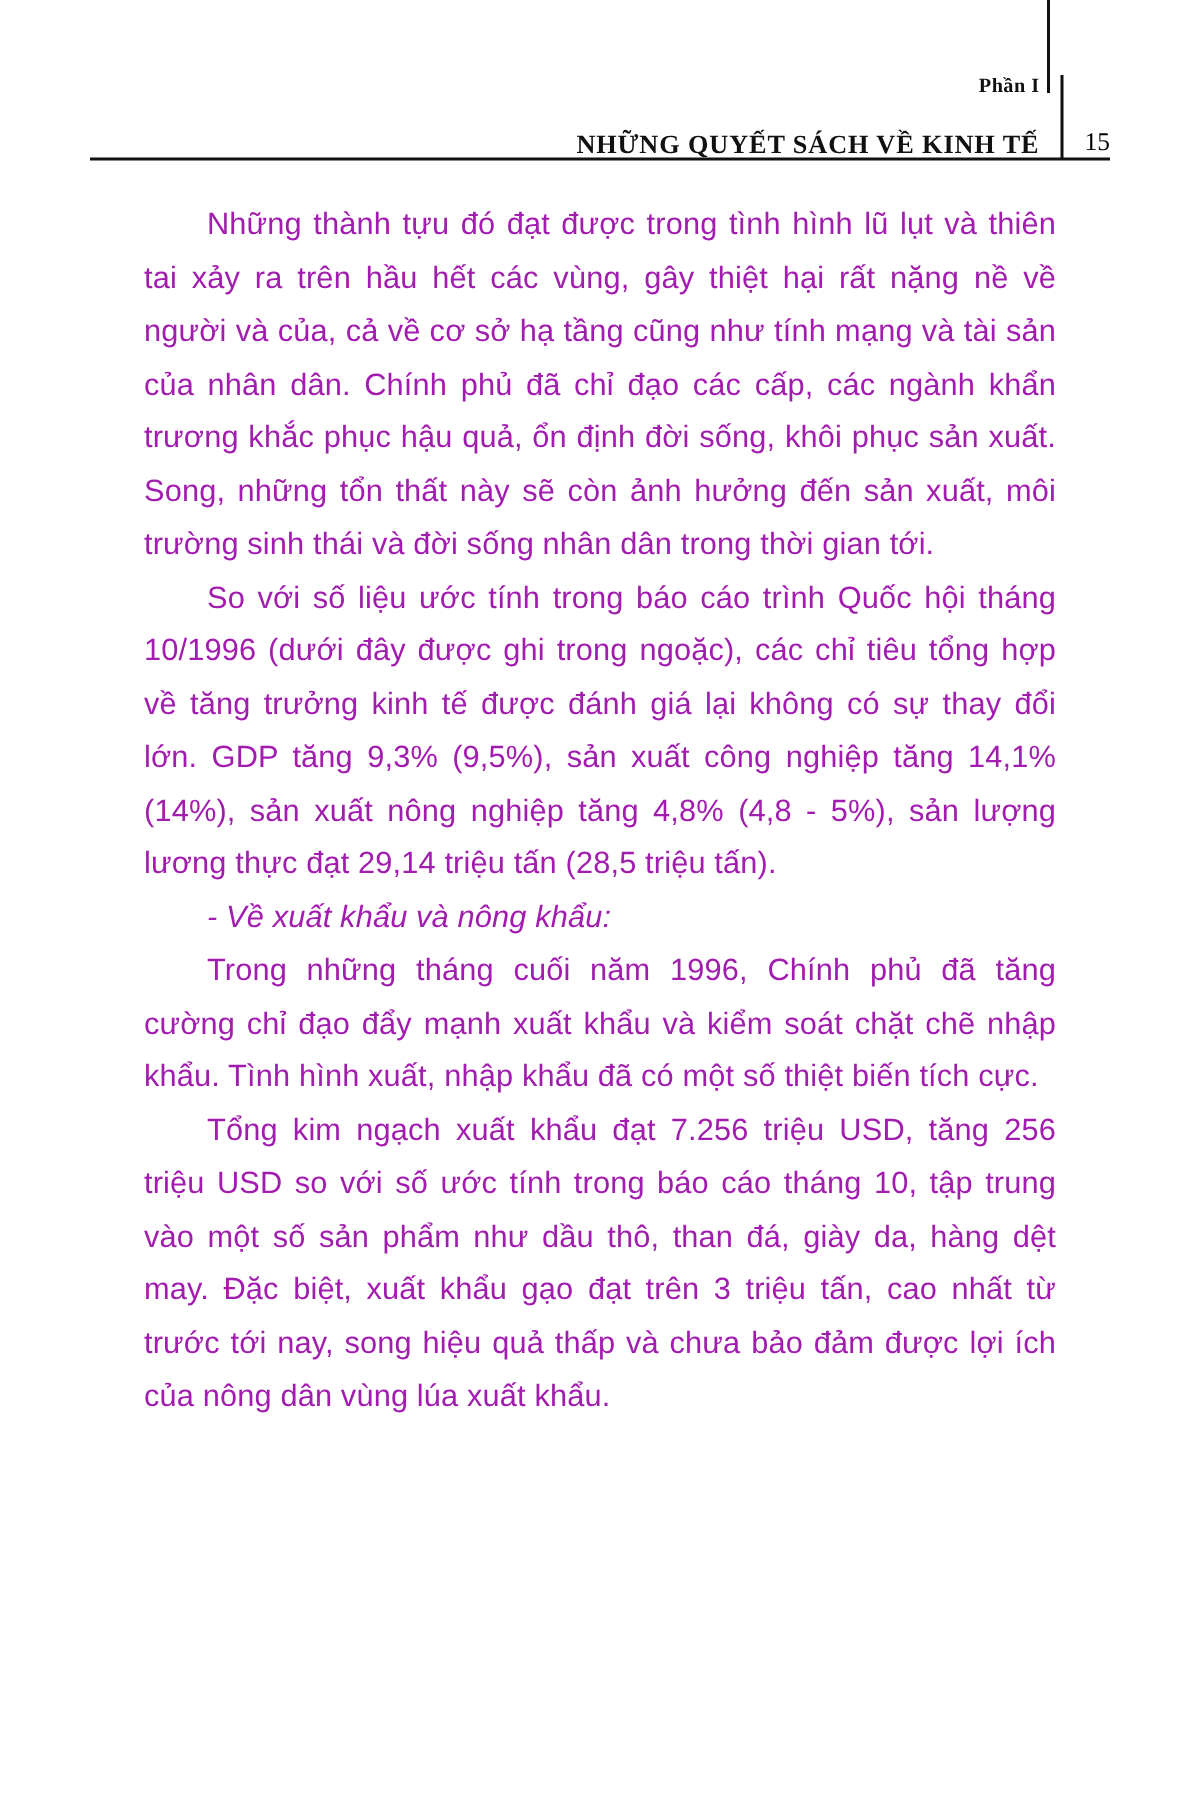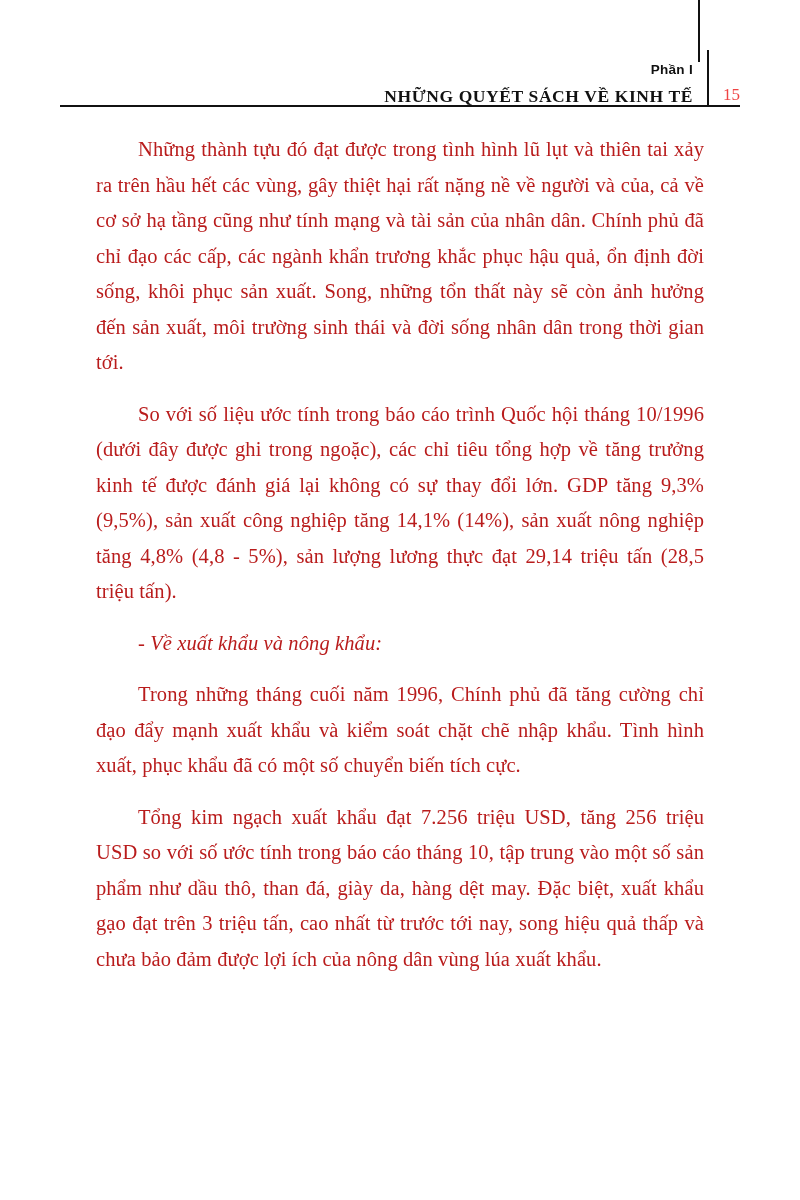--- a/index.html
+++ b/index.html
@@ -36,44 +36,44 @@
     justify-content: flex-end;
     height: 100%;
     padding-right: 0;
   }
   .header-titles {
     text-align: right;
     line-height: 1.15;
     padding-right: 14px;
   }
   .header-part {
-    font-family: Liberation Sans, sans-serif;
+    font-family: Liberation Serif, serif;
     font-weight: bold;
     font-size: 13.5px;
     letter-spacing: 0.3px;
     color: #111;
   }
   .header-book {
     font-family: "Liberation Serif", serif;
     font-weight: bold;
     font-size: 17.5px;
     letter-spacing: 0.6px;
     color: #111;
-    margin-top: 8px;
+    margin-top: 21px;
   }
   .header-divider-vert {
     width: 2px;
     background: #111;
     height: 56px;
     margin-left: 0;
   }
   .header-pageno {
     font-family: "Liberation Serif", serif;
     font-size: 17px;
-    color: #ef4444;
+    color: #000000;
     padding-left: 14px;
     align-self: flex-end;
     padding-bottom: 1px;
   }
 
   .rule {
     position: absolute;
     left: 60px;
     right: 60px;
     top: 105px;
@@ -93,34 +93,34 @@
 
   
   .body-text {
     position: absolute;
     top: 132px;
     left: 96px;
     width: 608px;
   }
   .body-text p {
     margin: 0;
-    font-family: Liberation Serif, serif;
+    font-family: Liberation Sans, sans-serif;
     font-size: 20.5px;
     line-height: 35.5px;
     text-align: justify;
     text-indent: 42px;
-    color: #b91c1c;
+    color: #a21caf;
     letter-spacing: 0.1px;
   }
   .body-text p.italic-head {
     font-style: italic;
     text-indent: 42px;
   }
   .body-text p + p {
-    margin-top: 16px;
+    margin-top: 0;
   }
 </style>
 </head>
 <body>
 
 <div class="page">
 
   <div class="edge-mark"></div>
 
   <div class="header">
@@ -133,17 +133,17 @@
       <div class="header-pageno">15</div>
     </div>
   </div>
 
   <div class="rule"></div>
 
   <div class="body-text">
     <p>Những thành tựu đó đạt được trong tình hình lũ lụt và thiên tai xảy ra trên hầu hết các vùng, gây thiệt hại rất nặng nề về người và của, cả về cơ sở hạ tầng cũng như tính mạng và tài sản của nhân dân. Chính phủ đã chỉ đạo các cấp, các ngành khẩn trương khắc phục hậu quả, ổn định đời sống, khôi phục sản xuất. Song, những tổn thất này sẽ còn ảnh hưởng đến sản xuất, môi trường sinh thái và đời sống nhân dân trong thời gian tới.</p>
     <p>So với số liệu ước tính trong báo cáo trình Quốc hội tháng 10/1996 (dưới đây được ghi trong ngoặc), các chỉ tiêu tổng hợp về tăng trưởng kinh tế được đánh giá lại không có sự thay đổi lớn. GDP tăng 9,3% (9,5%), sản xuất công nghiệp tăng 14,1% (14%), sản xuất nông nghiệp tăng 4,8% (4,8 - 5%), sản lượng lương thực đạt 29,14 triệu tấn (28,5 triệu tấn).</p>
     <p class="italic-head">- Về xuất khẩu và nông khẩu:</p>
-    <p>Trong những tháng cuối năm 1996, Chính phủ đã tăng cường chỉ đạo đẩy mạnh xuất khẩu và kiểm soát chặt chẽ nhập khẩu. Tình hình xuất, phục khẩu đã có một số chuyển biến tích cực.</p>
+    <p>Trong những tháng cuối năm 1996, Chính phủ đã tăng cường chỉ đạo đẩy mạnh xuất khẩu và kiểm soát chặt chẽ nhập khẩu. Tình hình xuất, nhập khẩu đã có một số thiệt biến tích cực.</p>
     <p>Tổng kim ngạch xuất khẩu đạt 7.256 triệu USD, tăng 256 triệu USD so với số ước tính trong báo cáo tháng 10, tập trung vào một số sản phẩm như dầu thô, than đá, giày da, hàng dệt may. Đặc biệt, xuất khẩu gạo đạt trên 3 triệu tấn, cao nhất từ trước tới nay, song hiệu quả thấp và chưa bảo đảm được lợi ích của nông dân vùng lúa xuất khẩu.</p>
   </div>
 
 </div>
 
 </body></html>

